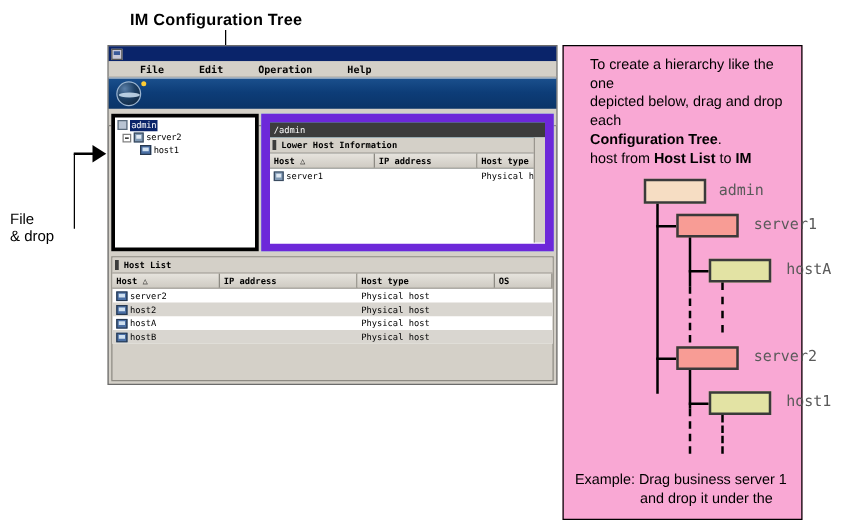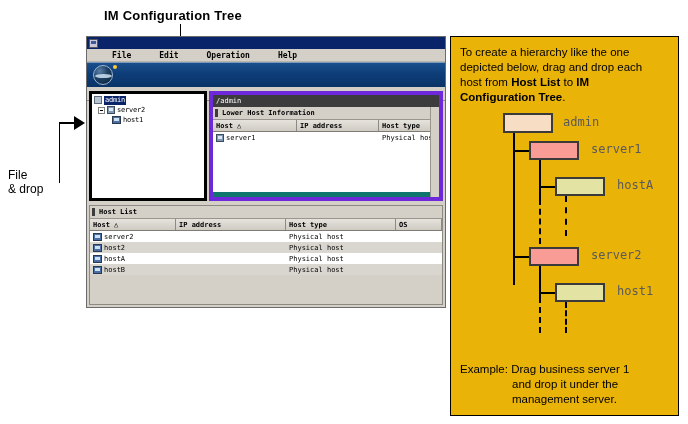--- a/index.html
+++ b/index.html
@@ -133,22 +133,22 @@
     width:9px;height:8px;flex:none;margin-right:2px;position:relative;
     background:#4a6fa5;border:1px solid #27384f;box-sizing:border-box;
   }
   .ico-mon:after{
     content:"";position:absolute;left:1px;top:1px;width:5px;height:3px;background:#cfe0f0;
   }
   .tlabel{font-size:7px;letter-spacing:-.2px;}
   .tlabel.sel{background:#0a246a;color:#fff;padding:0 1px;}
 
   .detail-pane{
-    flex:1;min-width:0;background:#0f766e;margin-left:2px;position:relative;
-    border:4px solid #6d28d9;box-sizing:border-box;
+    flex:1;min-width:0;background:#7dd3fc;margin-left:2px;position:relative;
+    border:7px solid #6d28d9;box-sizing:border-box;
   }
   .path-bar{
     height:12px;background:#3c3c3c;color:#fff;display:flex;align-items:center;
     padding-left:3px;font-size:7px;font-family:"DejaVu Sans Mono", monospace;
     white-space:nowrap;
   }
   .sect-bar{
     height:12px;background:#d4d0c8;display:flex;align-items:center;
     padding-left:2px;border-bottom:1px solid #9a968f;
   }
@@ -182,22 +182,22 @@
   .lower .grid-row.alt{background:#d9d6d0;}
   .lower .grid-body{background:#fff;}
 
   .sbar-v{
     position:absolute;right:0;top:12px;bottom:0;width:9px;background:#d4d0c8;
     border-left:1px solid #9a968f;box-sizing:border-box;
   }
 
   
   .explain{
-    position:absolute;left:450px;top:36px;width:229px;height:380px;
-    border:1px solid #000;background:#eab308;box-sizing:border-box;
+    position:absolute;left:450px;top:36px;width:192px;height:380px;
+    border:1px solid #000;background:#f9a8d4;box-sizing:border-box;padding-left:12px;
   }
   .explain-text{
     padding:8px 9px 0 9px;font-size:11.5px;line-height:15px;
   }
   .explain-text b{font-weight:bold;}
   .diagram{position:relative;height:228px;margin-top:4px;}
   .dbox{
     position:absolute;border:2px solid #3a3a3a;box-sizing:border-box;
   }
   .dlabel{
@@ -361,22 +361,22 @@
     </div>
 
   </div>
 </div>
 
 <div class="explain">
 
   <div class="explain-text">
     <div>To create a hierarchy like the one</div>
     <div>depicted below, drag and drop each</div>
+    <div><b>Configuration Tree</b><span>.</span></div>
     <div><span>host from </span><b>Host List</b><span> to </span><b>IM</b></div>
-    <div><b>Configuration Tree</b><span>.</span></div>
   </div>
 
   <div class="diagram">
 
     <div class="dbox" style="left:52px;top:4px;width:50px;height:20px;background:#f6ddc3"></div>
     <div class="dlabel" style="left:112px;top:6px">admin</div>
 
     <div class="vline" style="left:62px;top:24px;height:152px"></div>
 
     <div class="hline" style="left:62px;top:41px;width:16px"></div>
@@ -401,15 +401,14 @@
     <div class="hline" style="left:88px;top:183px;width:16px"></div>
     <div class="dbox" style="left:104px;top:174px;width:50px;height:19px;background:#e3e3a4"></div>
     <div class="dlabel" style="left:166px;top:175px">host1</div>
     <div class="vdash" style="left:114px;top:193px;height:31px"></div>
 
   </div>
 
   <div class="example">
     <div>Example: Drag business server 1</div>
     <div class="indent">and drop it under the</div>
-    <div class="indent">management server.</div>
   </div>
 </div>
 
 </body></html>

